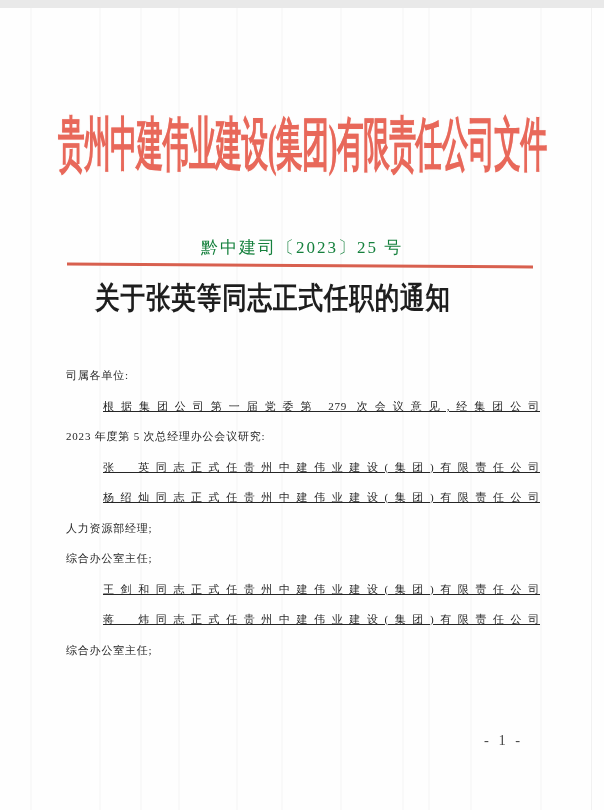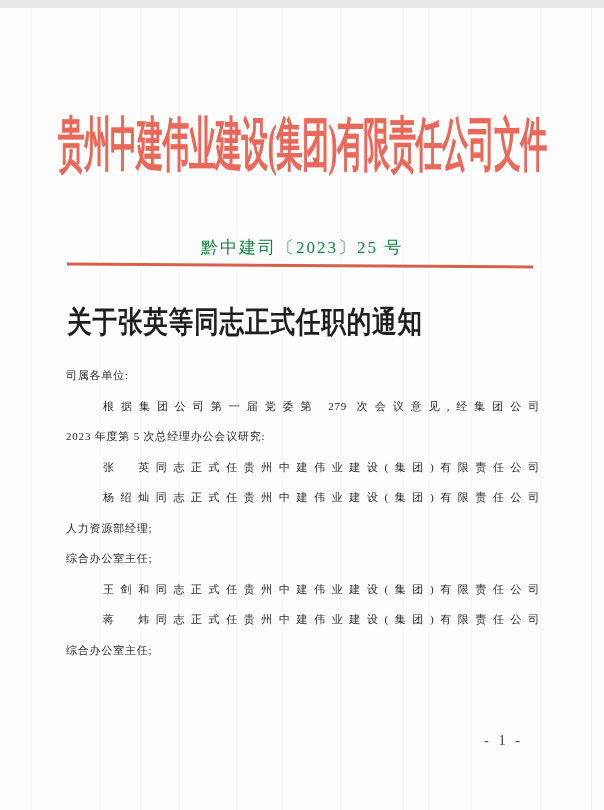--- a/index.html
+++ b/index.html
@@ -43,22 +43,22 @@
     color:#15803d;
   }
   
   .red-rule{
     position:absolute;top:256px;left:67px;width:466px;height:2.5px;
     background:#d8604f;
     transform:rotate(0.35deg);
   }
   
   .doc-title-wrap{
-    position:absolute;top:294px;left:0;width:490px;
-    display:flex;justify-content:center;
+    position:absolute;top:270px;left:0;width:490px;
+    display:flex;justify-content:flex-end;
     white-space:nowrap;
   }
   .doc-title{
     display:inline-block;
     font-size:30px;
     font-weight:bold;
     color:#1e1e1e;
     letter-spacing:1px;
     transform:scaleX(0.82);
     transform-origin:center center;
@@ -68,21 +68,21 @@
     position:absolute;top:352px;left:66px;width:474px;
     font-size:11px;
     color:#262626;
     letter-spacing:0.8px;
   }
   .body-line{
     height:30.5px;
     line-height:30.5px;
     white-space:nowrap;
   }
-  .body-line.indent{text-indent:37px;}
+  .body-line.indent{text-indent:37px;text-decoration:underline;}
   .body-line.full{
     white-space:normal;
     text-align:justify;
     text-align-last:justify;
   }
   
   .page-number{
     position:absolute;top:724px;left:484px;
     font-size:14.5px;
     letter-spacing:3px;

